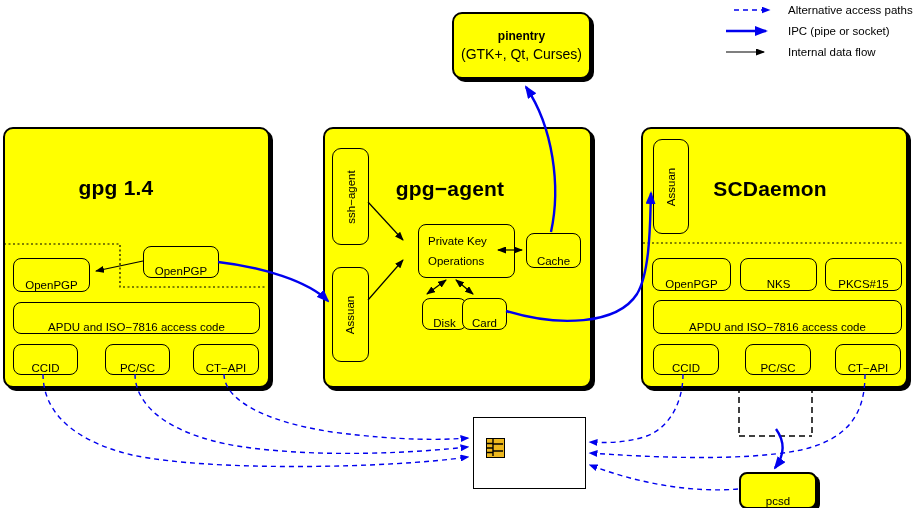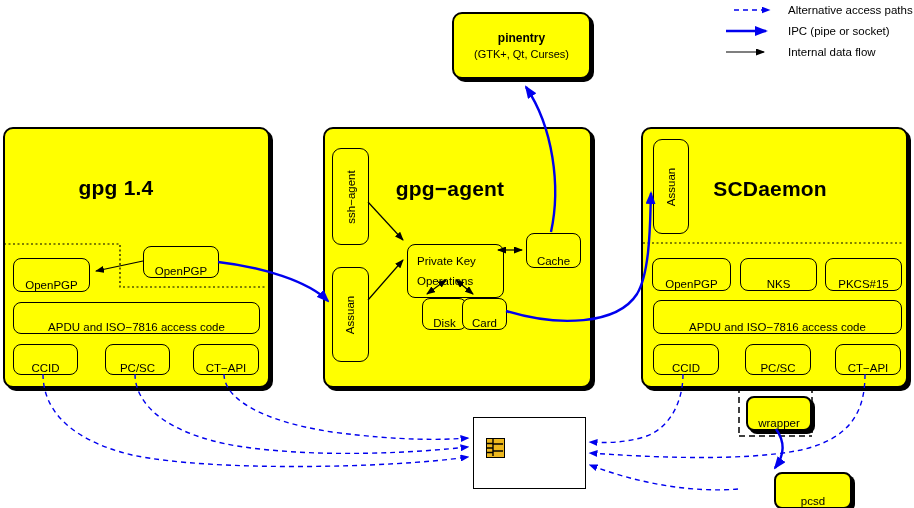--- a/index.html
+++ b/index.html
@@ -19,21 +19,21 @@
   .vnode span{transform:rotate(-90deg);white-space:nowrap;font-size:11.5px;}
   .shadowed{box-shadow:3px 3px 0 var(--line-black,#000);border-width:2px;}
   .title{position:absolute;font-weight:bold;font-size:21px;text-align:center;letter-spacing:.2px;}
   .pko{flex-direction:column;align-items:flex-start;justify-content:center;padding-left:9px;line-height:20px;}
 
   
   .pinentry{position:absolute;background:var(--box-fill,#ffff00);border:2px solid var(--line-black,#000);
             border-radius:10px;box-shadow:3px 3px 0 var(--line-black,#000);
             display:flex;flex-direction:column;align-items:center;justify-content:center;gap:3px;}
   .pinentry .t{font-weight:bold;font-size:12px;}
-  .pinentry .s{font-size:11px;}
+  .pinentry .s{font-size:14px;}
 
   
   .smartcard{position:absolute;background:var(--card-fill,#fff);border:1.6px solid var(--line-black,#000);}
   .chip{position:absolute;left:12px;top:20px;width:19px;height:20px;background:var(--chip-gold,#edb81e);
         border:1.6px solid var(--line-black,#000);box-sizing:border-box;}
 
   
   .legend-label{position:absolute;font-size:11.5px;white-space:nowrap;}
 
   
@@ -81,21 +81,21 @@
   <div class="node" style="left:193px;top:344px;width:64px;height:29px;">
       <span>CT−API</span>
     </div>
 
   <div class="vnode" style="left:332px;top:148px;width:35px;height:95px;">
       <span>ssh−agent</span>
     </div>
   <div class="vnode" style="left:332px;top:267px;width:35px;height:93px;">
       <span>Assuan</span>
     </div>
-  <div class="node pko" style="left:407px;top:224px;width:86px;height:52px;margin-top:20px;">
+  <div class="node pko" style="left:418px;top:224px;width:86px;height:52px;">
     <span>Private Key</span>
     <span>Operations</span>
   </div>
   <div class="node" style="left:526px;top:233px;width:53px;height:33px;">
       <span>Cache</span>
     </div>
   <div class="node" style="left:416px;top:298px;width:43px;height:30px;margin-left:6px;">
       <span>Disk</span>
     </div>
   <div class="node" style="left:462px;top:298px;width:43px;height:30px;">
@@ -127,24 +127,21 @@
       <span>CT−API</span>
     </div>
 
   <div class="smartcard" style="left:473px;top:417px;width:111px;height:70px;">
     <div class="chip">
       <svg width="16" height="17" viewBox="0 0 16 17" style="display:block">
         <path d="M6,0 V17 M0,4.5 H6 M0,9 H6 M0,13.5 H6 M6,5 H16 M6,12 H16" stroke="#000" stroke-width="1.4" fill="none"></path>
       </svg>
     </div>
   </div>
-  <div class="node shadowed" style="left:746px;top:396px;width:62px;height:31px;">
-      <span>wrapper</span>
-    </div>
-  <div class="node shadowed" style="left:739px;top:472px;width:74px;height:33px;margin-left:35px;">
+  <div class="node shadowed" style="left:739px;top:472px;width:74px;height:33px;">
       <span>pcsd</span>
     </div>
 
   <div class="legend-label" style="left:788px;top:4px;">Alternative access paths</div>
   <div class="legend-label" style="left:788px;top:25px;">IPC (pipe or socket)</div>
   <div class="legend-label" style="left:788px;top:46px;">Internal data flow</div>
 
   <svg class="overlay">
     <defs>
       <marker id="ab" markerUnits="userSpaceOnUse" markerWidth="9" markerHeight="7" refX="7.5" refY="3.5" orient="auto-start-reverse">

